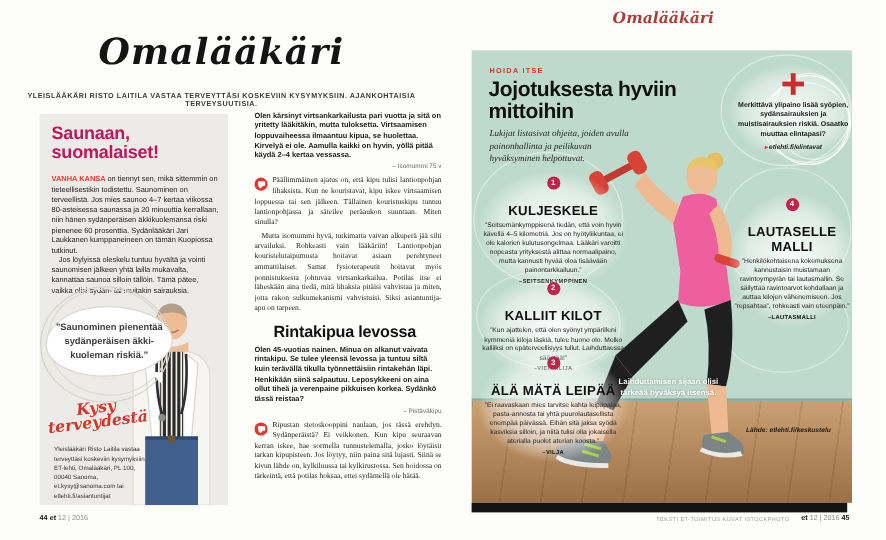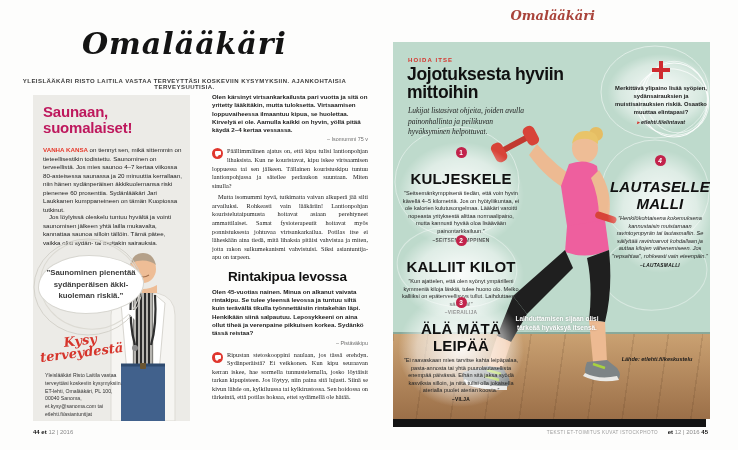--- a/index.html
+++ b/index.html
@@ -62,25 +62,25 @@
          background:repeating-linear-gradient(98deg,rgba(60,35,15,.12) 0 1.5px,transparent 1.5px 34px);}
   .kicker{left:15px;top:15px;font-weight:bold;font-size:6px;letter-spacing:1.1px;color:#d6332c;}
   .title{left:14px;top:24px;width:175px;font-weight:800;font-size:17.5px;line-height:1.02;
          letter-spacing:-.3px;color:#101010;}
   .intro{left:15px;top:64px;width:122px;font-family:"Liberation Serif",serif;font-style:italic;
          font-size:7.5px;line-height:1.4;color:#222;}
   .tip{width:120px;text-align:center;padding:5px 3px;
        background:radial-gradient(closest-side,rgba(255,255,255,.92),rgba(255,255,255,.5) 70%,rgba(255,255,255,0));}
   .tip .num{width:11px;height:11px;border-radius:50%;background:#c2234b;color:#fff;
        font-weight:bold;font-size:6.5px;line-height:11px;text-align:center;margin:0 auto 2px;}
-  .tip h3{margin:12px 0 3px;font-size:15px;letter-spacing:.2px;color:#101010;}
+  .tip h3{margin:12px 0 3px;font-size:11px;letter-spacing:.2px;color:#101010;}
   .tip p{margin:0 0 2px;font-size:5.6px;line-height:1.36;color:#252525;}
   .tip .attr{font-weight:bold;font-size:4.8px;letter-spacing:.3px;color:#111;}
   .t1{left:5px;top:100px;}  .t2{left:5px;top:188px;}  .t3{left:5px;top:250px;}
-  .t4{left:214px;top:108px;width:100px;font-style:italic;} .t5{left:214px;top:190px;width:100px;} .t6{left:214px;top:252px;width:100px;}
+  .t4{left:214px;top:118px;width:100px;} .t5{left:214px;top:190px;width:100px;} .t6{left:214px;top:252px;width:100px;}
   .sidebar{left:214px;top:12px;width:100px;text-align:center;
        background:radial-gradient(closest-side,rgba(255,255,255,.9),rgba(255,255,255,.4) 75%,rgba(255,255,255,0));
        padding:6px 4px;}
   .cross-icon{position:relative;width:20px;height:20px;margin:0 auto 4px;}
   .cross-icon::before{content:"";position:absolute;left:8px;top:1px;width:4px;height:18px;background:#cf2b2f;}
   .cross-icon::after{content:"";position:absolute;left:1px;top:8px;width:18px;height:4px;background:#cf2b2f;}
   .sidebar p{margin:0 0 3px;font-weight:bold;font-size:5.8px;line-height:1.4;color:#1a1a1a;}
   .sidebar .link{font-style:italic;font-weight:bold;font-size:5.4px;color:#222;}
   .sidebar .arrow{color:#d6332c;font-size:5px;}
   .caption{left:118px;top:272px;width:92px;text-align:center;font-weight:bold;font-size:6.5px;

